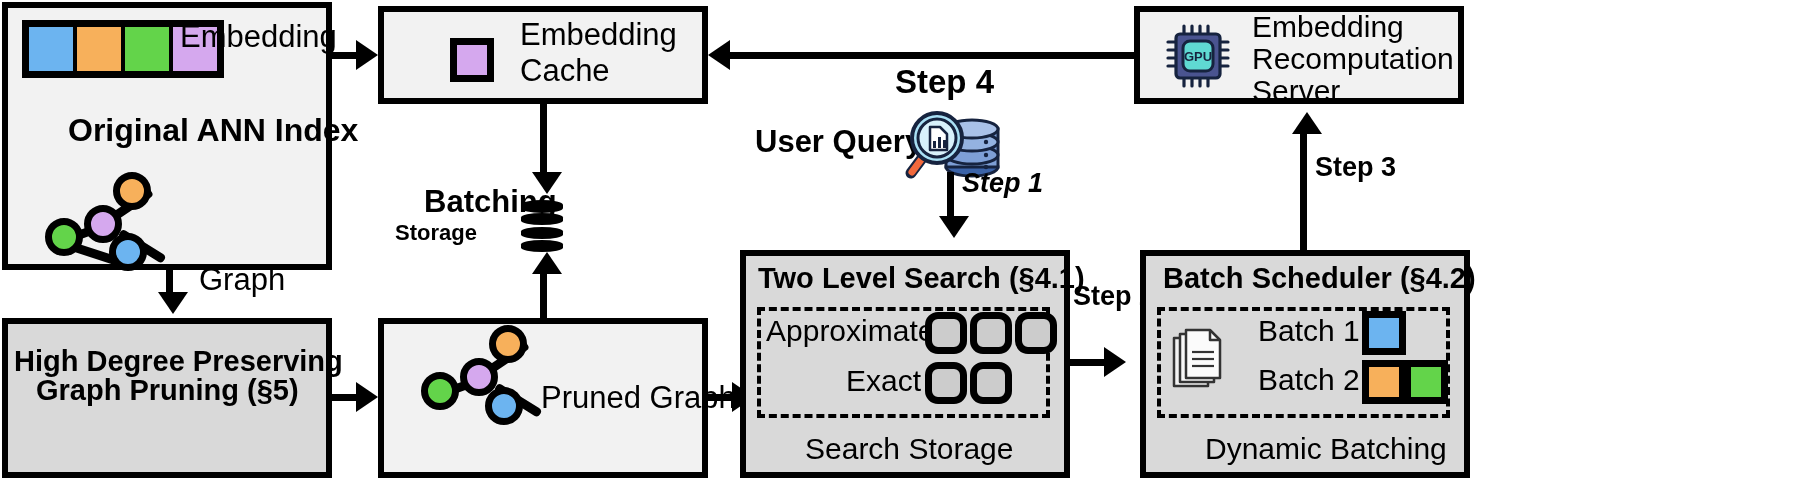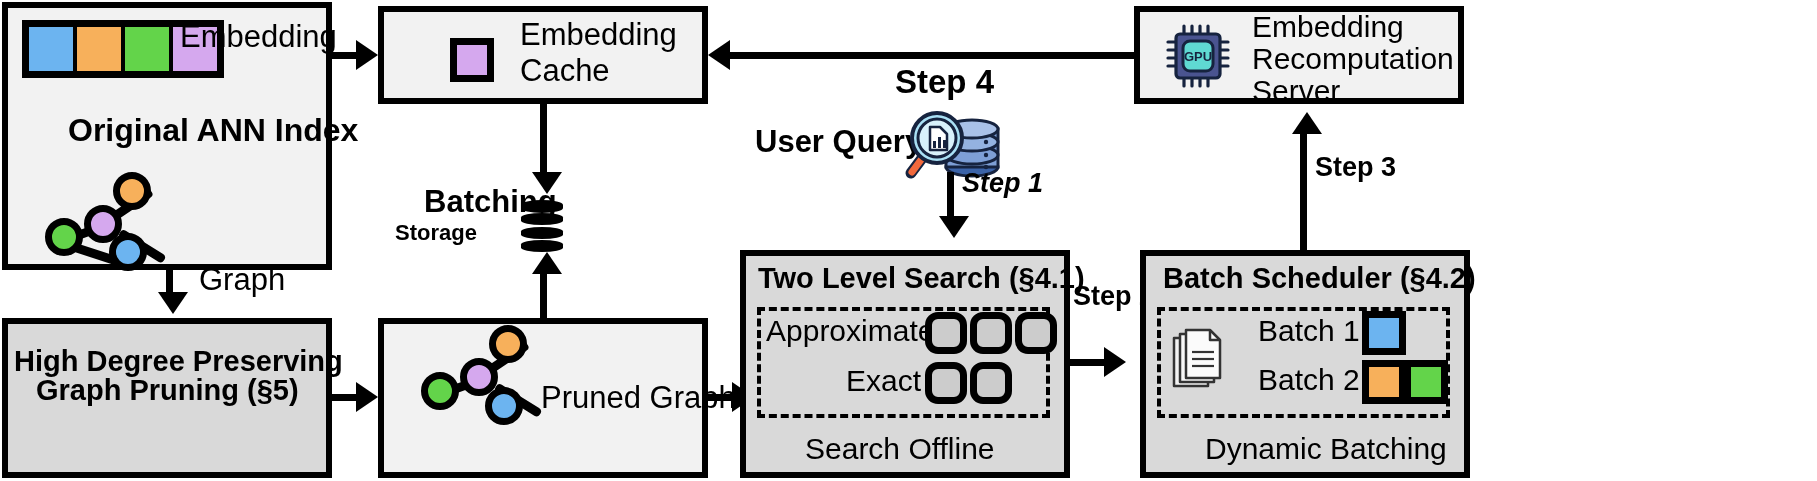--- a/index.html
+++ b/index.html
@@ -155,21 +155,21 @@
 
   <div class="lbl" style="left:766px;top:314px;font-size:30px;">Approximate</div>
   <div class="slot" style="left:925px;top:312px;width:42px;height:42px;"></div>
   <div class="slot" style="left:970px;top:312px;width:42px;height:42px;"></div>
   <div class="slot" style="left:1015px;top:312px;width:42px;height:42px;"></div>
 
   <div class="lbl" style="left:846px;top:364px;font-size:30px;">Exact</div>
   <div class="slot" style="left:925px;top:362px;width:42px;height:42px;"></div>
   <div class="slot" style="left:970px;top:362px;width:42px;height:42px;"></div>
 
-  <div class="lbl" style="left:805px;top:432px;font-size:30px;">Search Offline</div>
+  <div class="lbl" style="left:805px;top:432px;font-size:30px;">Search Storage</div>
 
   <div class="hline" style="left:1070px;top:359px;width:42px;"></div>
   <div class="ahead-r" style="left:1104px;top:347px;"></div>
   <div class="lbl b" style="left:1073px;top:281px;font-size:27px;">Step 2</div>
 
   <div class="box gray" style="left:1140px;top:250px;width:330px;height:228px;"></div>
   <div class="lbl b" style="left:1163px;top:262px;font-size:29px;">Batch Scheduler (§4.2)</div>
 
   <div class="dashed" style="left:1157px;top:307px;width:293px;height:111px;"></div>
 

